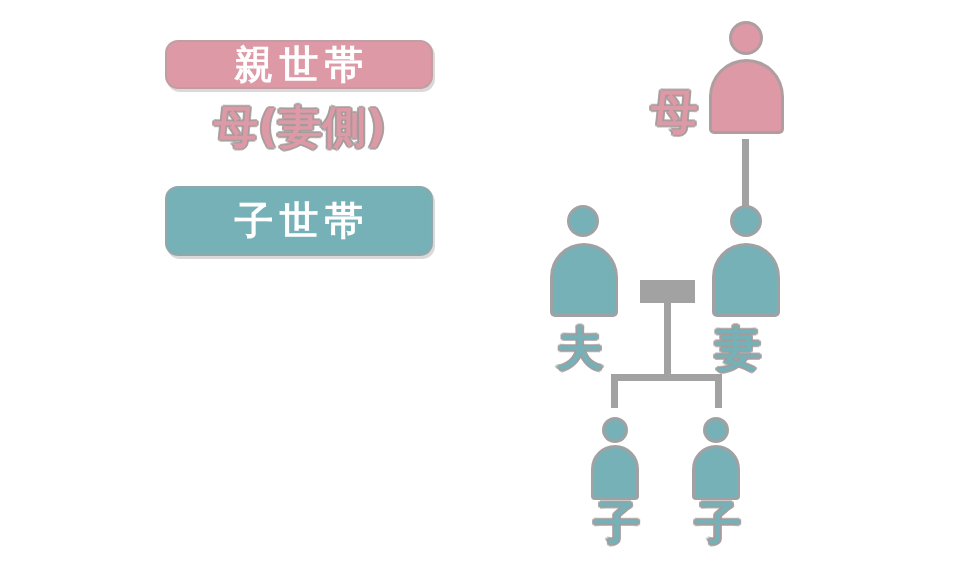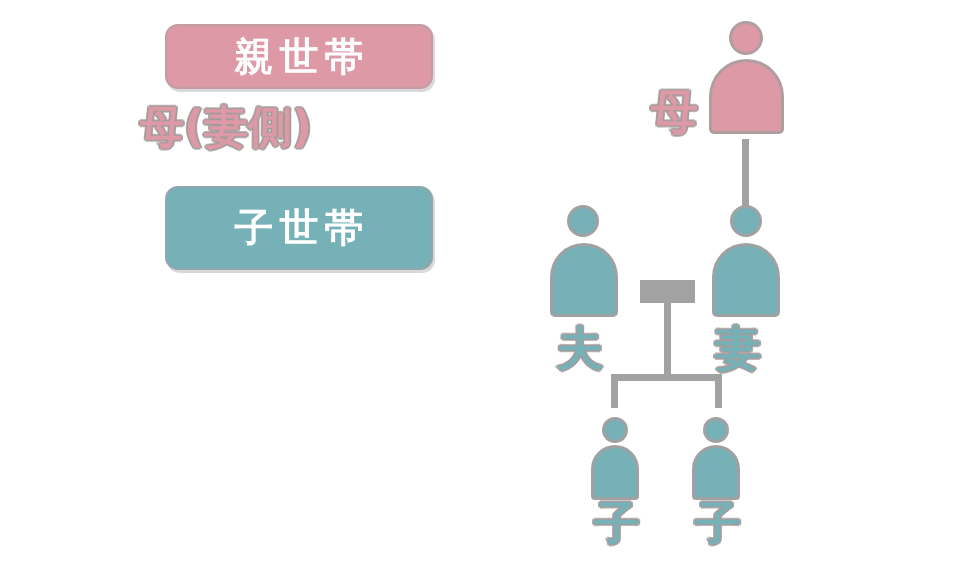--- a/index.html
+++ b/index.html
@@ -17,25 +17,25 @@
 
   
   .badge{
     position:absolute;left:165px;width:268px;box-sizing:border-box;
     border-radius:13px;display:flex;align-items:center;justify-content:center;
     color:#fff;font-size:39px;font-weight:800;letter-spacing:6px;text-indent:6px;
     border:2px solid rgba(168,160,160,.5);
     box-shadow:2px 3px 0 rgba(150,143,143,.35);
     z-index:3;
   }
-  .badge.parent{top:24px;height:65px;background:var(--pink);}
-  .badge.child{top:186px;height:84px;background:var(--teal);}
+  .badge.parent{top:40px;height:49px;background:var(--pink);}
+  .badge.child{top:186px;height:70px;background:var(--teal);}
 
   .members{
-    position:absolute;left:140px;width:320px;
+    position:absolute;left:140px;width:320px;text-align:center;
     font-size:44px;font-weight:800;line-height:1.1;z-index:3;white-space:nowrap;
   }
   .members.parent{top:103px;color:var(--pink);}
   .members.child{top:267px;color:var(--teal);}
 
   .outlined{
     text-shadow:
       2px 0 0 var(--og),-2px 0 0 var(--og),0 2px 0 var(--og),0 -2px 0 var(--og),
       1.4px 1.4px 0 var(--og),-1.4px 1.4px 0 var(--og),
       1.4px -1.4px 0 var(--og),-1.4px -1.4px 0 var(--og);

